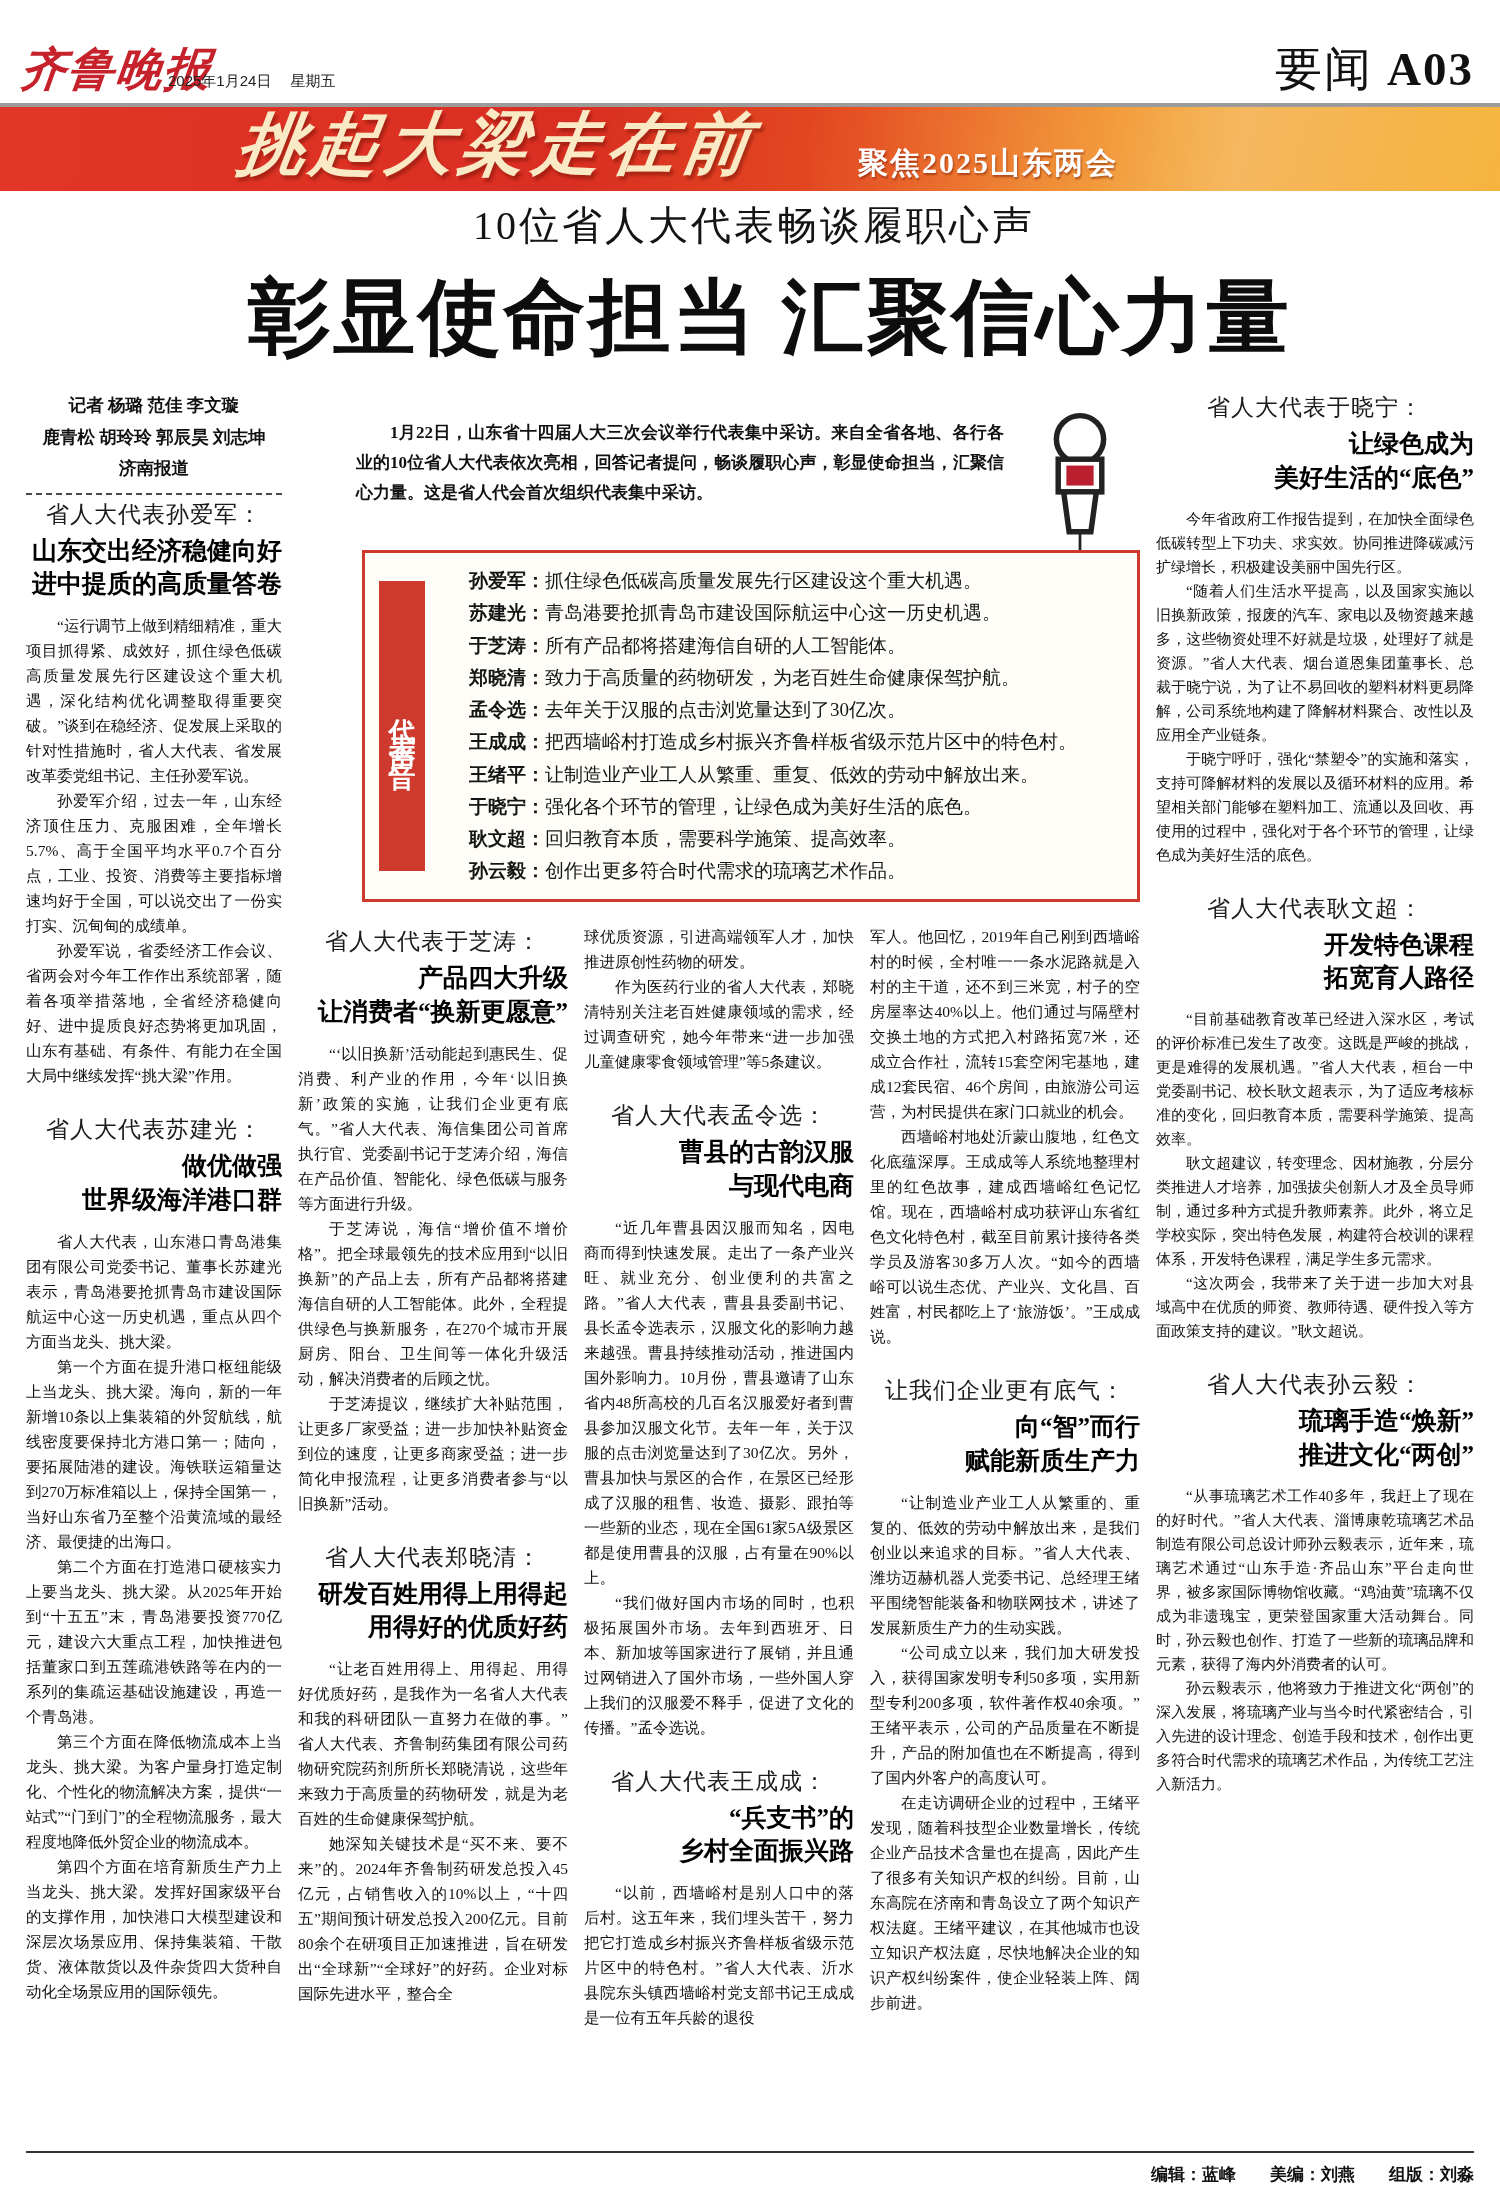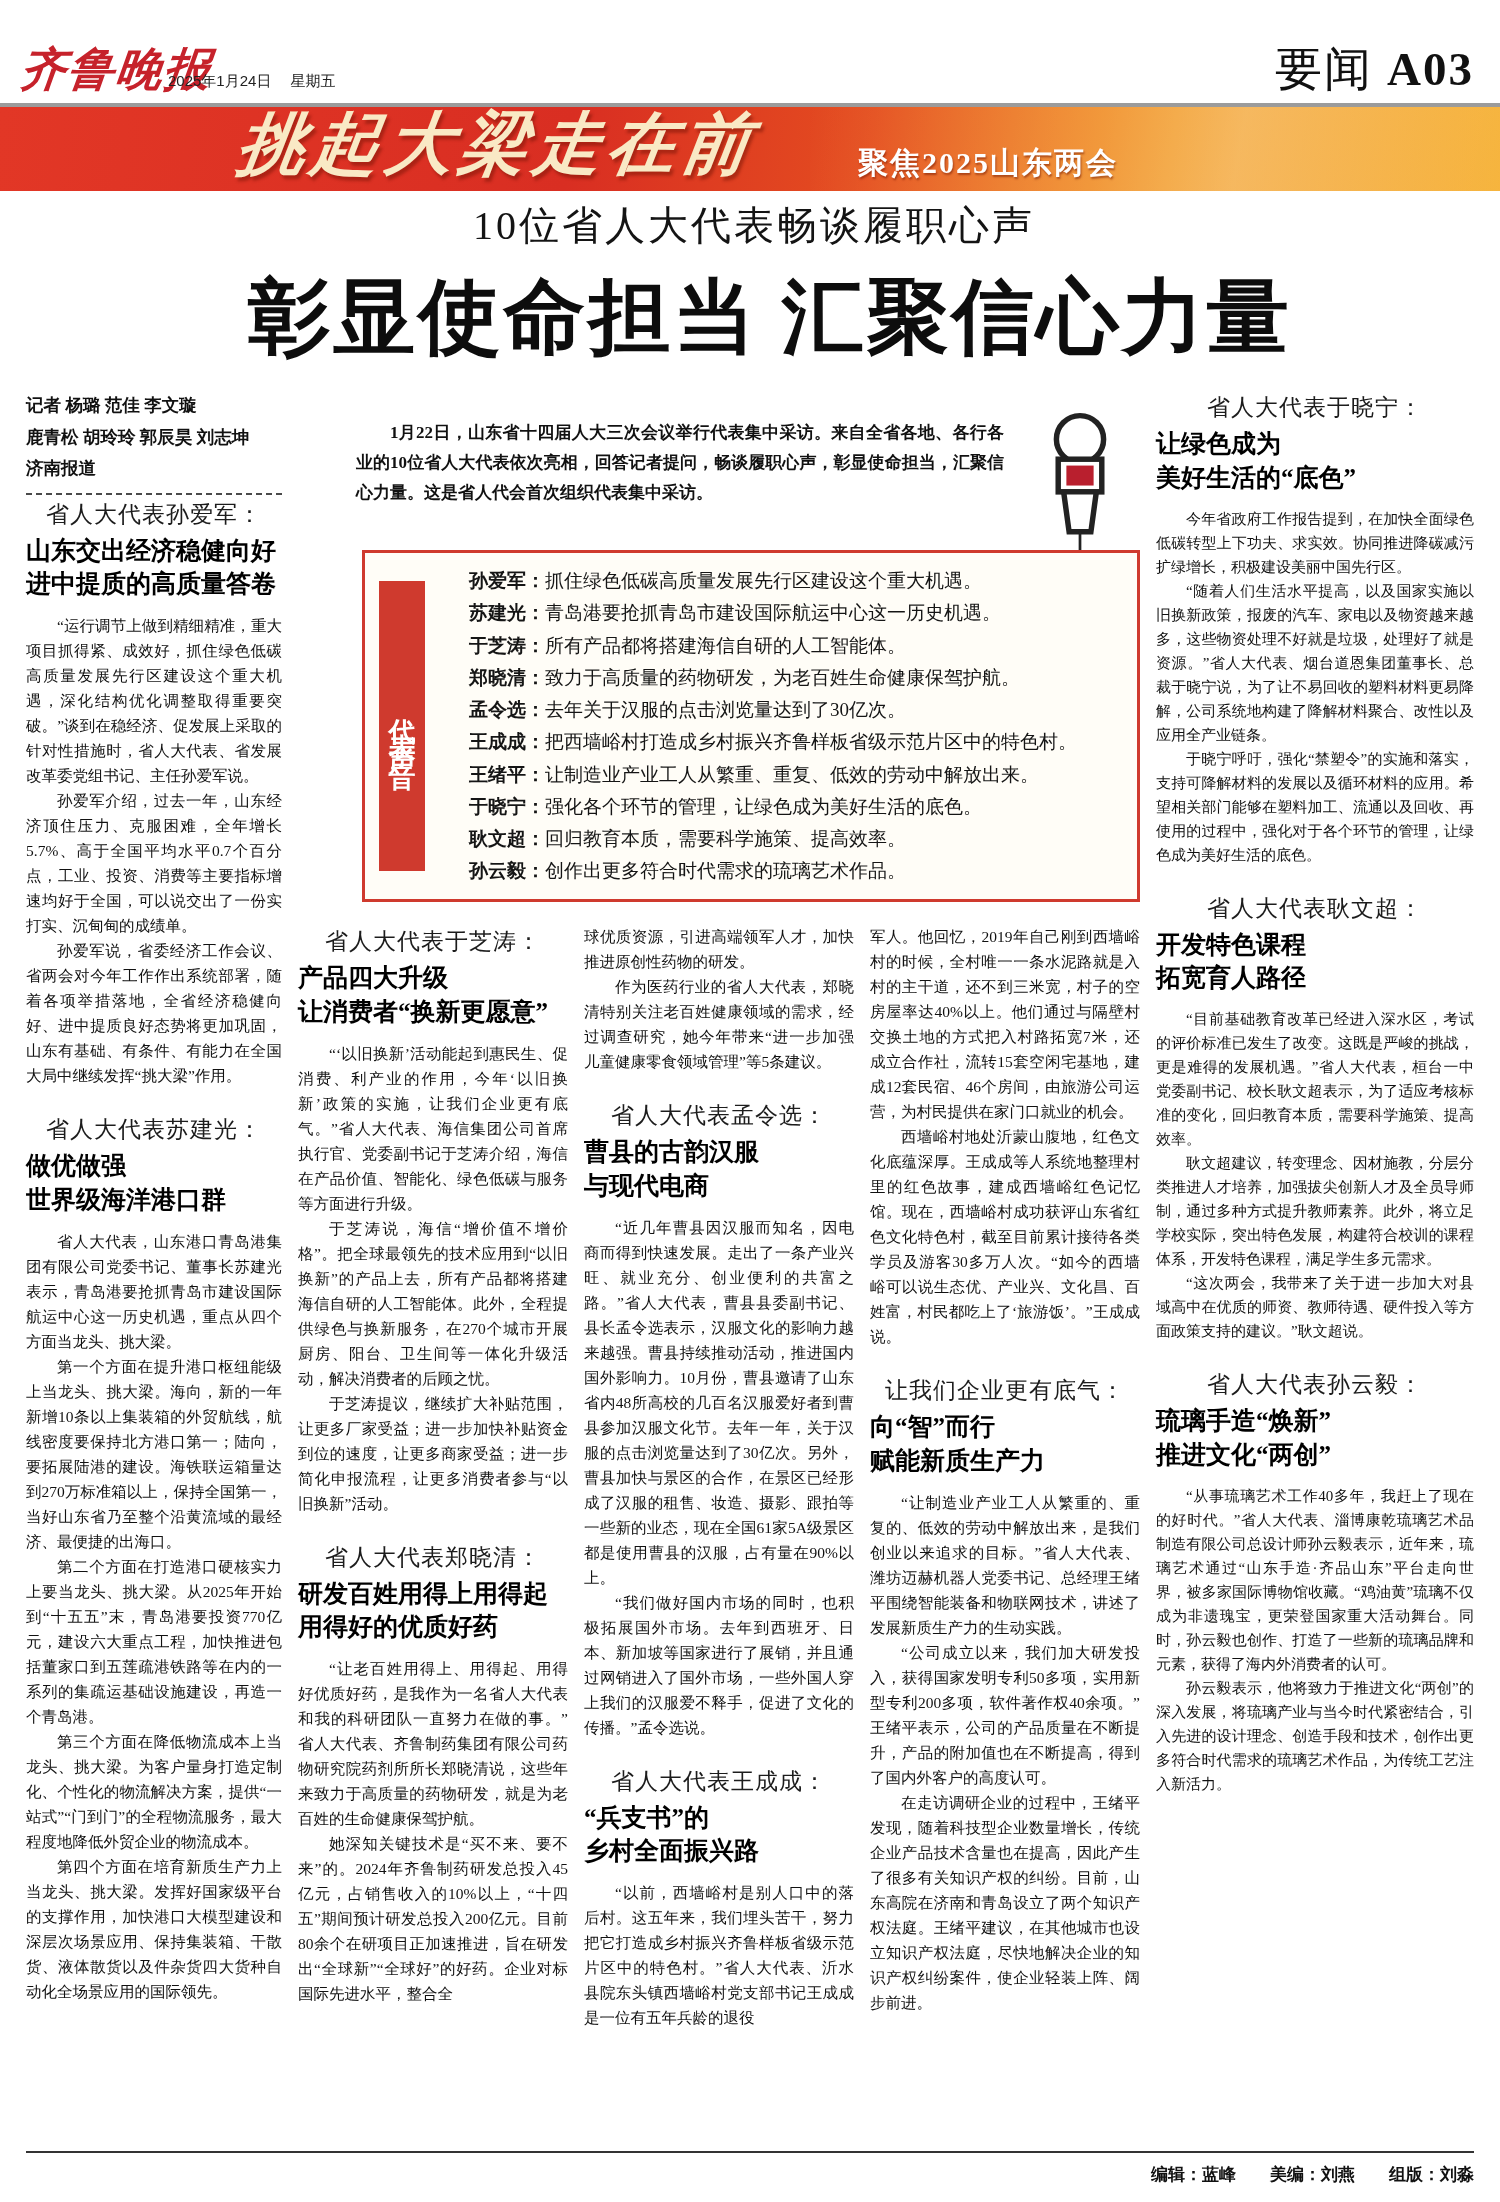--- a/index.html
+++ b/index.html
@@ -32,28 +32,28 @@
   .head-title{margin-top:10px;font-size:82px;font-weight:900;letter-spacing:3px;color:#0d0d0d;padding-left:32px;}
 
   
   .content{position:absolute;top:390px;left:26px;width:1448px;bottom:58px;display:flex;gap:16px;}
   .col1{width:256px;flex:none;}
   .middle{width:842px;flex:none;}
   .col5{width:318px;flex:none;}
 
   .byline{font-size:17.5px;font-weight:bold;line-height:1.8;padding-bottom:8px;
         border-bottom:2px dashed #4a4a4a;margin-bottom:4px;}
-  .byline div{white-space:nowrap;}
+  .byline div{white-space:nowrap;text-align:center;}
 
   .para{font-size:15.5px;line-height:25px;text-align:justify;margin:0;text-indent:2em;}
   .para.noindent{text-indent:0;}
   .col5 .para{font-size:15px;line-height:24px;}
   .kicker{margin-top:26px;text-align:center;font-size:23px;letter-spacing:1px;color:#1c1c1c;}
   .kicker:first-child{margin-top:2px;}
-  .art-title{text-align:left;font-size:25px;font-weight:bold;line-height:1.35;margin:4px 0 12px;color:#000;}
+  .art-title{text-align:right;font-size:25px;font-weight:bold;line-height:1.35;margin:4px 0 12px;color:#000;}
 
   
   .intro-row{display:flex;padding:28px 6px 0 58px;height:128px;}
   .intro-text{width:648px;font-size:17px;line-height:30px;font-weight:bold;text-align:justify;text-indent:2em;}
   .mic-wrap{margin-left:24px;margin-top:-6px;}
 
   .voice-box{margin-top:4px;margin-left:64px;border:3px solid #cf3a2e;background:#fffdf7;height:352px;
         box-sizing:border-box;display:flex;align-items:center;padding:16px 18px 16px 14px;}
   .voice-label{width:46px;height:290px;background:#cf3a2e;color:#fff;flex:none;
         display:flex;align-items:center;justify-content:center;

